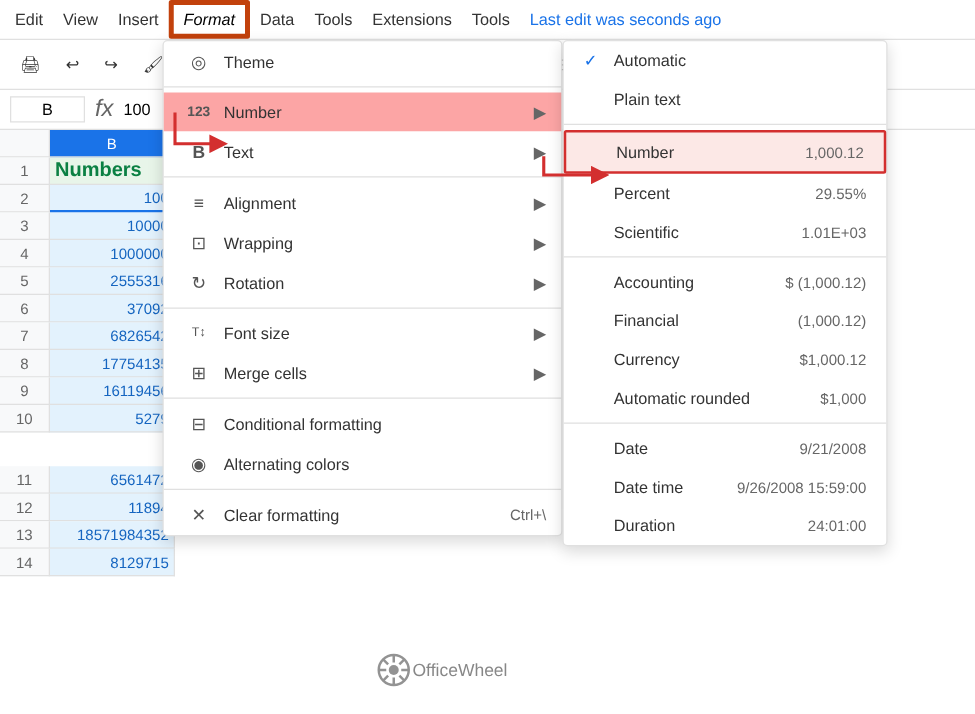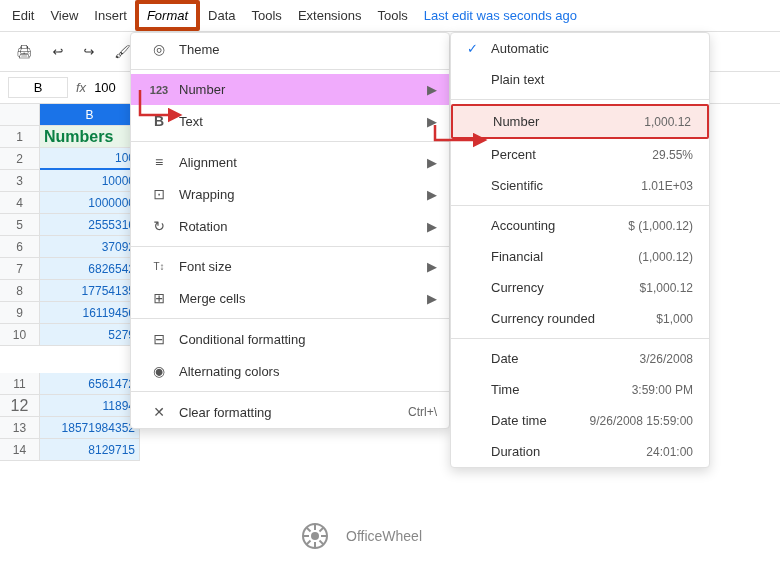--- a/index.html
+++ b/index.html
@@ -10,21 +10,21 @@
     .menubar-item { padding: 4px 8px; cursor: pointer; border-radius: 4px; color: #333; font-size: 13px; }
     .menubar-item.active { border: 4px solid #c2410c; border-radius: 2px; color: #000000; font-style: italic; }
     .menubar-item.link { color: #1a73e8; }
 
     
     .toolbar { display: flex; align-items: center; height: 40px; border-bottom: 1px solid #e0e0e0; padding: 0 8px; gap: 4px; }
     .toolbar-btn { padding: 4px 8px; cursor: pointer; border-radius: 4px; border: none; background: none; font-size: 13px; color: #333; }
     .toolbar-separator { width: 1px; height: 24px; background: #e0e0e0; margin: 0 4px; }
     .formula-bar { display: flex; align-items: center; height: 32px; border-bottom: 1px solid #e0e0e0; padding: 0 8px; gap: 8px; }
     .cell-ref { width: 60px; border: 1px solid #e0e0e0; padding: 2px 4px; font-size: 13px; text-align: center; }
-    .fx-label { color: #666; font-size: 13px; font-style: italic; }
+    .fx-label { color: #666; font-size: 19px; font-style: italic; }
     .formula-input { flex: 1; border: none; font-size: 13px; outline: none; }
 
     
     .format-menu {
       position: absolute;
       top: 32px;
       left: 130px;
       width: 320px;
       background: #fff;
       border: 1px solid #e0e0e0;
@@ -169,21 +169,21 @@
     </div>
     <div style="display:flex;">
       <div style="width:40px; height:22px; background:#f8f9fa; border-right:1px solid #e0e0e0; border-bottom:1px solid #e0e0e0; display:flex; align-items:center; justify-content:center; font-size:12px; color:#666;">10</div>
       <div style="width:100px; height:22px; border-right:1px solid #e0e0e0; border-bottom:1px solid #e0e0e0; display:flex; align-items:center; justify-content:flex-end; padding:0 4px; font-size:12px; color:#1565c0; background:#e3f2fd;">5279</div>
     </div>
     <div style="display:flex;margin-top:27px;">
       <div style="width:40px; height:22px; background:#f8f9fa; border-right:1px solid #e0e0e0; border-bottom:1px solid #e0e0e0; display:flex; align-items:center; justify-content:center; font-size:12px; color:#666;">11</div>
       <div style="width:100px; height:22px; border-right:1px solid #e0e0e0; border-bottom:1px solid #e0e0e0; display:flex; align-items:center; justify-content:flex-end; padding:0 4px; font-size:12px; color:#1565c0; background:#e3f2fd;">6561472</div>
     </div>
     <div style="display:flex;">
-      <div style="width:40px; height:22px; background:#f8f9fa; border-right:1px solid #e0e0e0; border-bottom:1px solid #e0e0e0; display:flex; align-items:center; justify-content:center; font-size:16px; color:#666;">12</div>
+      <div style="width:40px; height:22px; background:#f8f9fa; border-right:1px solid #e0e0e0; border-bottom:1px solid #e0e0e0; display:flex; align-items:center; justify-content:center; font-size:12px; color:#666;">12</div>
       <div style="width:100px; height:22px; border-right:1px solid #e0e0e0; border-bottom:1px solid #e0e0e0; display:flex; align-items:center; justify-content:flex-end; padding:0 4px; font-size:12px; color:#1565c0; background:#e3f2fd;">11894</div>
     </div>
     <div style="display:flex;">
       <div style="width:40px; height:22px; background:#f8f9fa; border-right:1px solid #e0e0e0; border-bottom:1px solid #e0e0e0; display:flex; align-items:center; justify-content:center; font-size:12px; color:#666;">13</div>
       <div style="width:100px; height:22px; border-right:1px solid #e0e0e0; border-bottom:1px solid #e0e0e0; display:flex; align-items:center; justify-content:flex-end; padding:0 4px; font-size:12px; color:#1565c0; background:#e3f2fd;">18571984352</div>
     </div>
     <div style="display:flex;">
       <div style="width:40px; height:22px; background:#f8f9fa; border-right:1px solid #e0e0e0; border-bottom:1px solid #e0e0e0; display:flex; align-items:center; justify-content:center; font-size:12px; color:#666;">14</div>
       <div style="width:100px; height:22px; border-right:1px solid #e0e0e0; border-bottom:1px solid #e0e0e0; display:flex; align-items:center; justify-content:flex-end; padding:0 4px; font-size:12px; color:#1565c0; background:#e3f2fd;">8129715</div>
     </div>
@@ -191,21 +191,21 @@
 </div>
 
 <div class="format-menu">
 
   <div class="menu-item">
     <span class="menu-icon">◎</span>
     <span>Theme</span>
   </div>
   <div class="menu-divider"></div>
 
-  <div class="menu-item number-active" style="background:#f0abfc;">
+  <div class="menu-item number-active" style="background:#fca5a5;">
     <span class="menu-icon" style="font-size:11px; font-weight:bold; color:#555;">123</span>
     <span>Number</span>
     <span class="menu-arrow">▶</span>
   </div>
 
   <div class="menu-item">
     <span class="menu-icon" style="font-weight:bold;">B</span>
     <span>Text</span>
     <span class="menu-arrow">▶</span>
   </div>
@@ -323,41 +323,34 @@
     <span class="item-label">
       <span style="width:16px; display:inline-block;"></span>
       <span>Currency</span>
     </span>
     <span class="item-value">$1,000.12</span>
   </div>
 
   <div class="submenu-item">
     <span class="item-label">
       <span style="width:16px; display:inline-block;"></span>
-      <span>Currency rounded</span>
+      <span>Automatic rounded</span>
     </span>
     <span class="item-value">$1,000</span>
   </div>
   <div class="submenu-divider"></div>
 
   <div class="submenu-item">
     <span class="item-label">
       <span style="width:16px; display:inline-block;"></span>
       <span>Date</span>
     </span>
-    <span class="item-value">3/26/2008</span>
-  </div>
-
-  <div class="submenu-item">
-    <span class="item-label">
-      <span style="width:16px; display:inline-block;"></span>
-      <span>Time</span>
-    </span>
-    <span class="item-value">3:59:00 PM</span>
-  </div>
+    <span class="item-value">9/21/2008</span>
+  </div>
+
 
   <div class="submenu-item">
     <span class="item-label">
       <span style="width:16px; display:inline-block;"></span>
       <span>Date time</span>
     </span>
     <span class="item-value">9/26/2008 15:59:00</span>
   </div>
 
   <div class="submenu-item">
@@ -380,21 +373,21 @@
 
 <svg style="position:absolute; top:120px; left:430px; z-index:300; pointer-events:none;" width="60" height="30">
   <defs>
     <marker id="arrowhead2" markerWidth="6" markerHeight="6" refX="3" refY="3" orient="auto">
       <polygon points="0 0, 6 3, 0 6" fill="#d32f2f"></polygon>
     </marker>
   </defs>
   <path d="M5 5 L5 20 L50 20" stroke="#d32f2f" stroke-width="2.5" fill="none" marker-end="url(#arrowhead2)"></path>
 </svg>
 
-<div style="position:absolute; bottom:20px; left:300px; display:flex; align-items:center; gap:16px; opacity:0.7;">
+<div style="position:absolute; bottom:20px; left:300px; display:flex; align-items:center; gap:0; opacity:0.7;">
   <svg width="30" height="30" viewBox="0 0 30 30">
     <circle cx="15" cy="15" r="12" fill="none" stroke="#666" stroke-width="2"></circle>
     <circle cx="15" cy="15" r="4" fill="#666"></circle>
     <line x1="15" y1="3" x2="15" y2="9" stroke="#666" stroke-width="2"></line>
     <line x1="15" y1="21" x2="15" y2="27" stroke="#666" stroke-width="2"></line>
     <line x1="3" y1="15" x2="9" y2="15" stroke="#666" stroke-width="2"></line>
     <line x1="21" y1="15" x2="27" y2="15" stroke="#666" stroke-width="2"></line>
     <line x1="6.5" y1="6.5" x2="10.5" y2="10.5" stroke="#666" stroke-width="2"></line>
     <line x1="19.5" y1="19.5" x2="23.5" y2="23.5" stroke="#666" stroke-width="2"></line>
     <line x1="23.5" y1="6.5" x2="19.5" y2="10.5" stroke="#666" stroke-width="2"></line>

